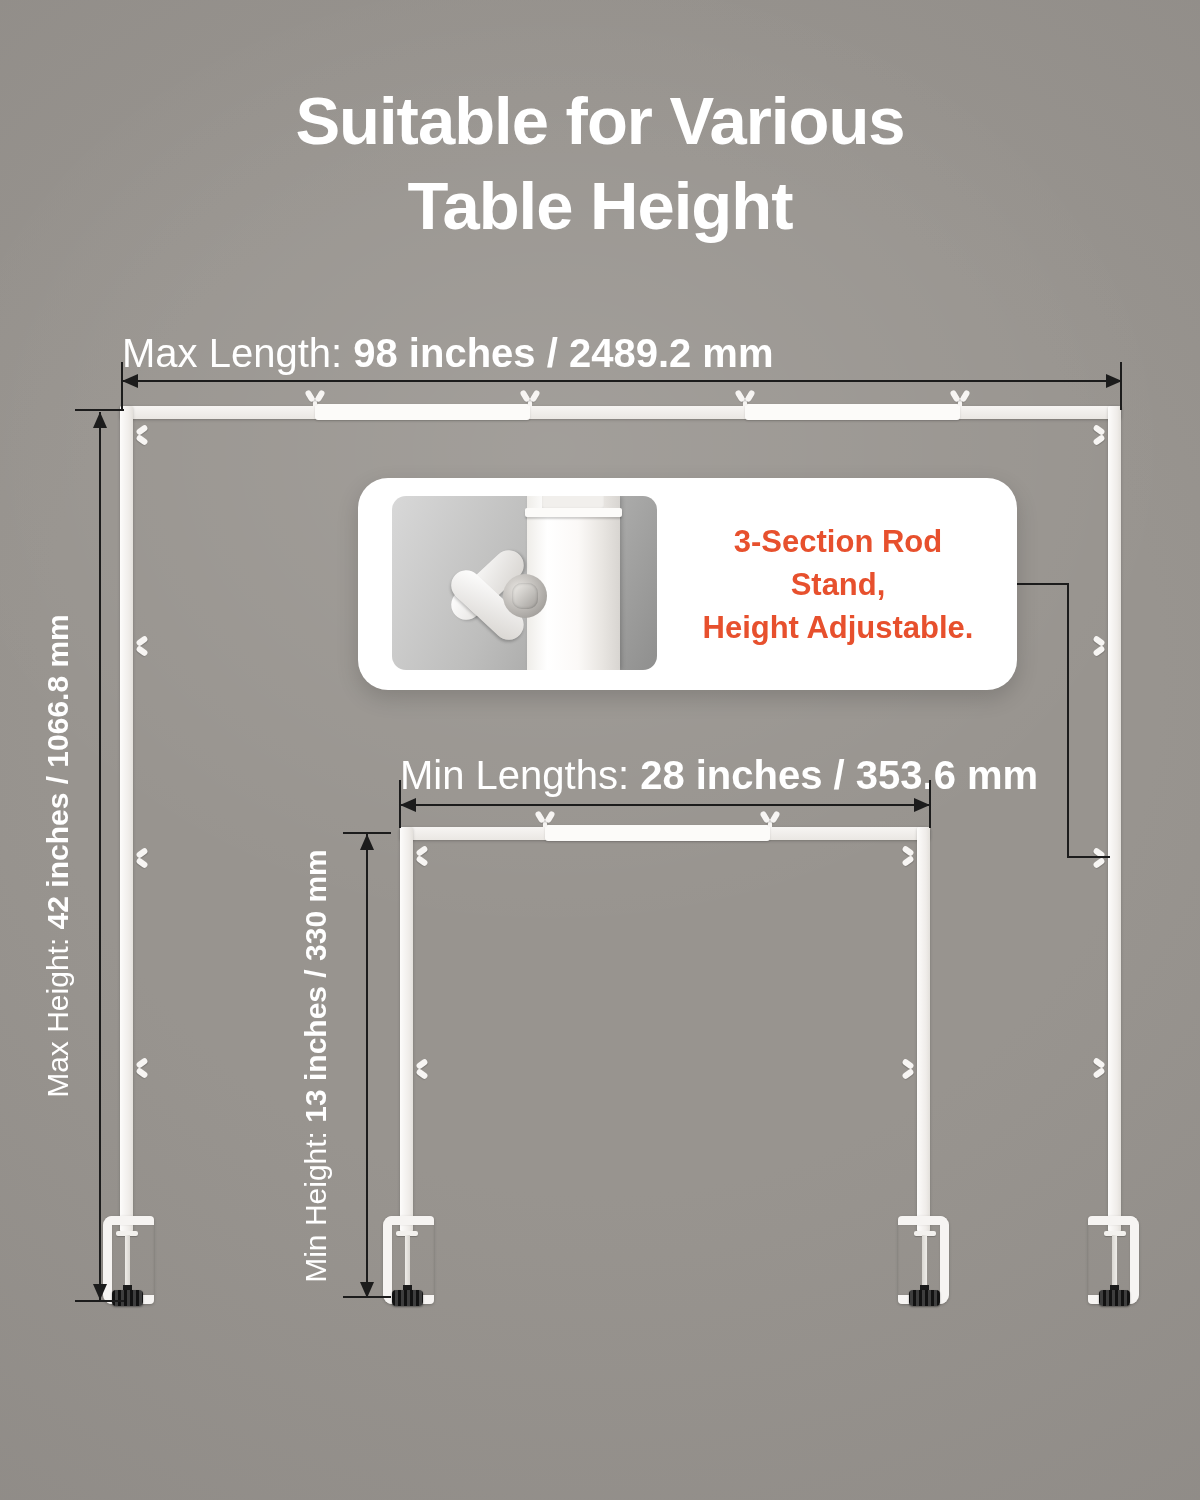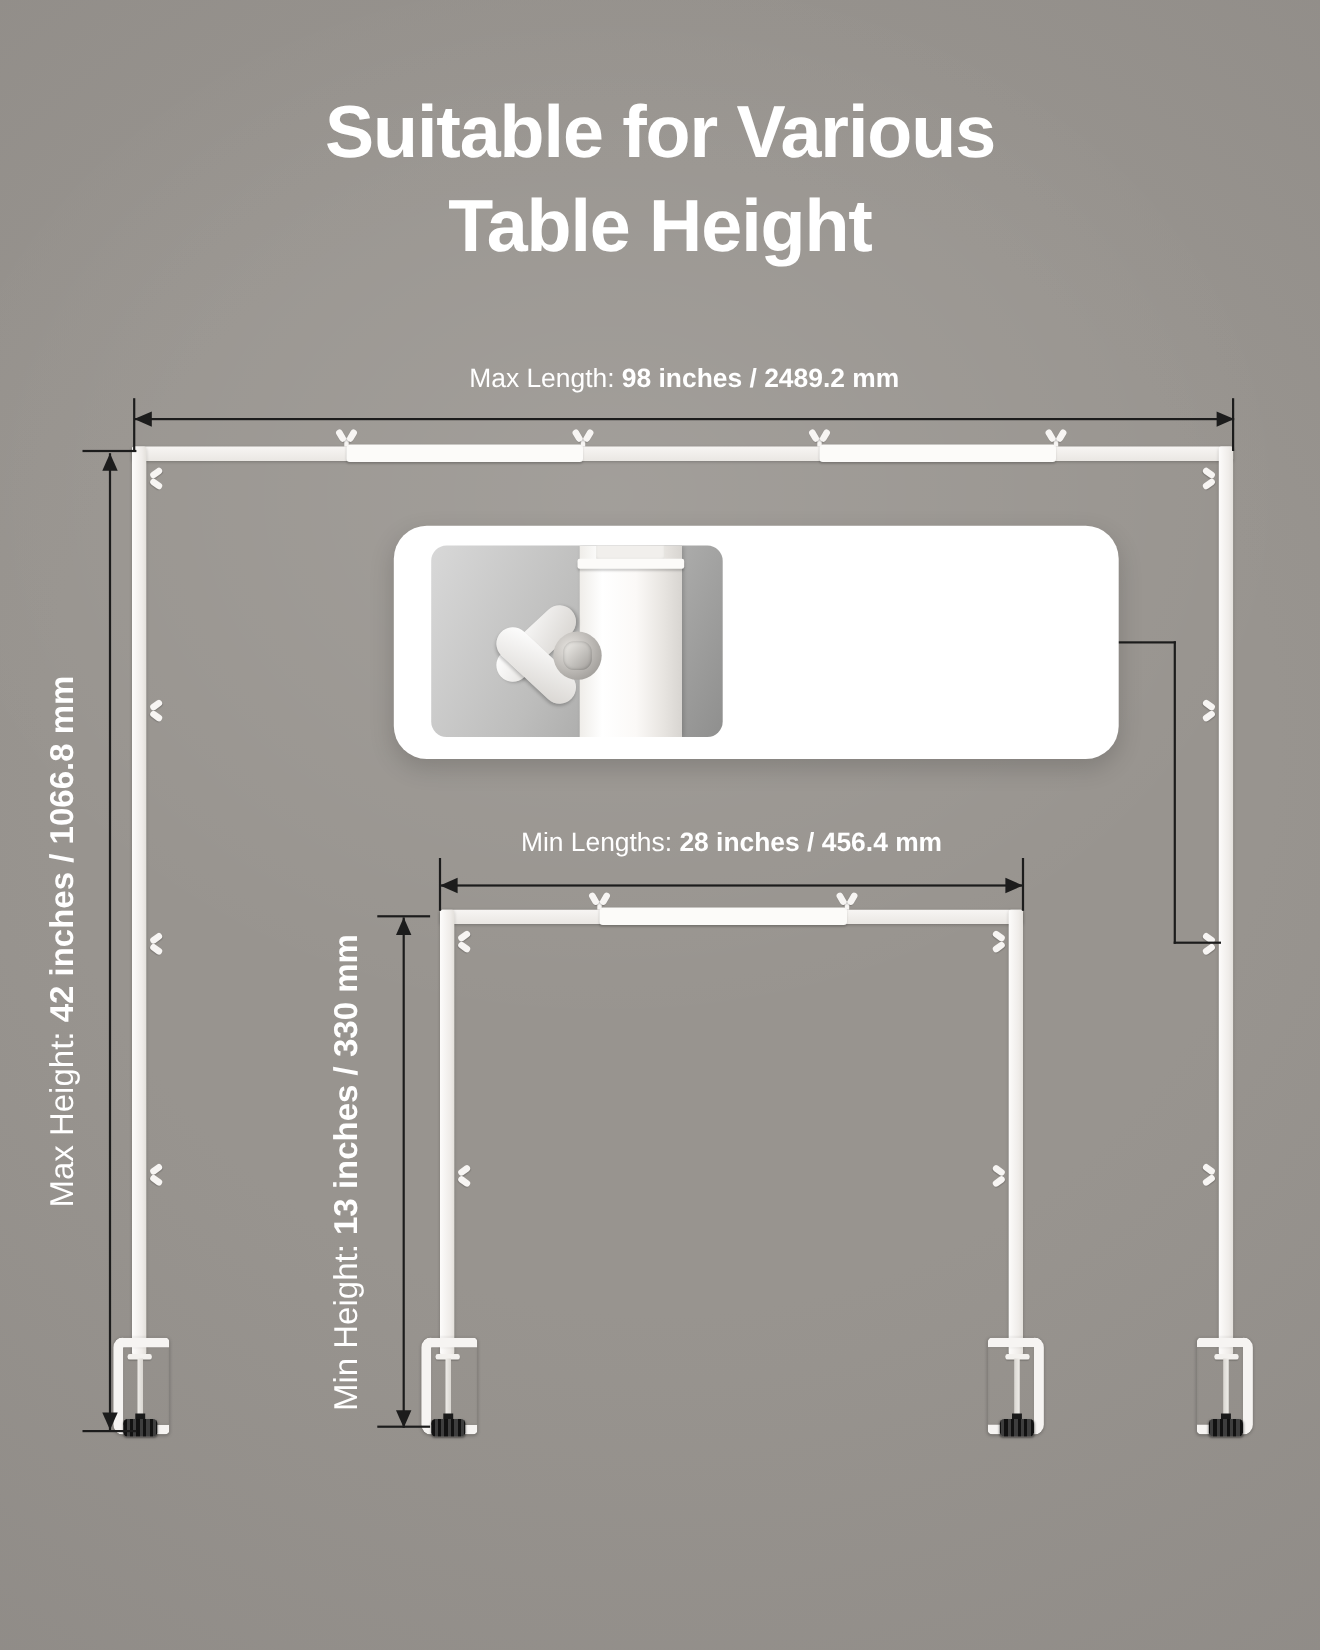--- a/index.html
+++ b/index.html
@@ -48,21 +48,21 @@
   .clamp .c-stem{left:20px;top:69px;width:9px;height:6px;background:var(--knob-black,#1a1a1a)}
   .clamp .c-knob{left:9px;top:74px;width:31px;height:16px;border-radius:4px;
     background:repeating-linear-gradient(90deg,#121212 0 3px,#3e3e3e 3px 6px);box-shadow:0 1px 2px rgba(0,0,0,.4)}
   
   .dline{position:absolute;background:var(--dim-line,#1c1c1c)}
   .ar{position:absolute;width:0;height:0}
   .ar-l{border:7px solid transparent;border-left:0;border-right:16px solid var(--dim-line,#1c1c1c)}
   .ar-r{border:7px solid transparent;border-right:0;border-left:16px solid var(--dim-line,#1c1c1c)}
   .ar-u{border:7px solid transparent;border-top:0;border-bottom:16px solid var(--dim-line,#1c1c1c)}
   .ar-d{border:7px solid transparent;border-bottom:0;border-top:16px solid var(--dim-line,#1c1c1c)}
-  .dlabel{position:absolute;color:var(--title-white,#fff);font-size:24px;text-align:center;white-space:nowrap}
+  .dlabel{position:absolute;color:var(--title-white,#fff);font-size:40px;white-space:nowrap}
   .dlabel b{font-weight:bold}
   .vwrap{position:absolute;display:flex;align-items:center;justify-content:center}
   .vtext{transform:rotate(-90deg);white-space:nowrap;color:var(--title-white,#fff);font-size:30px}
   .vtext b{font-weight:bold}
   
   .card{position:absolute;left:358px;top:478px;width:659px;height:212px;background:#fff;
     border-radius:30px;box-shadow:0 8px 22px rgba(0,0,0,.16)}
   .photo{position:absolute;left:34px;top:18px;width:265px;height:174px;border-radius:14px;overflow:hidden;
     background:linear-gradient(115deg,#d8d8d8 0%,#bdbdbc 45%,#8f8f8e 100%)}
   .photo i{position:absolute;display:block}
@@ -172,21 +172,21 @@
   <div class="vwrap" style="left:36px;top:412px;width:44px;height:888px">
     <span class="vtext"><span>Max Height: </span><b>42 inches / 1066.8 mm</b></span>
   </div>
   <div class="dline" style="left:99px;top:412px;width:2px;height:888px"></div>
   <i class="ar ar-u" style="left:93px;top:412px"></i>
   <i class="ar ar-d" style="left:93px;top:1284px"></i>
   <div class="dline" style="left:75px;top:409px;width:49px;height:2px"></div>
   <div class="dline" style="left:75px;top:1300px;width:49px;height:2px"></div>
 
   <div class="dlabel" style="left:400px;top:753px;width:530px">
-    <span>Min Lengths: </span><b>28 inches / 456.4 mm</b>
+    <span>Min Lengths: </span><b>28 inches / 353.6 mm</b>
   </div>
   <div class="dline" style="left:400px;top:804px;width:530px;height:2px"></div>
   <i class="ar ar-l" style="left:400px;top:798px"></i>
   <i class="ar ar-r" style="left:914px;top:798px"></i>
   <div class="dline" style="left:399px;top:780px;width:2px;height:48px"></div>
   <div class="dline" style="left:929px;top:780px;width:2px;height:48px"></div>
 
   <div class="vwrap" style="left:294px;top:834px;width:44px;height:464px">
     <span class="vtext"><span>Min Height: </span><b>13 inches / 330 mm</b></span>
   </div>
@@ -203,15 +203,19 @@
   <div class="card">
     <div class="photo">
       <i class="ph-col"></i>
       <i class="ph-top"></i>
       <i class="ph-collar"></i>
       <i class="ph-wing up"></i>
       <i class="ph-wing dn"></i>
       <i class="ph-washer"></i>
       <i class="ph-hub"></i>
     </div>
+    <div class="callout-text">
+      <div>3-Section Rod Stand,</div>
+      <div>Height Adjustable.</div>
+    </div>
   </div>
 
 </div>
 
 </body></html>

